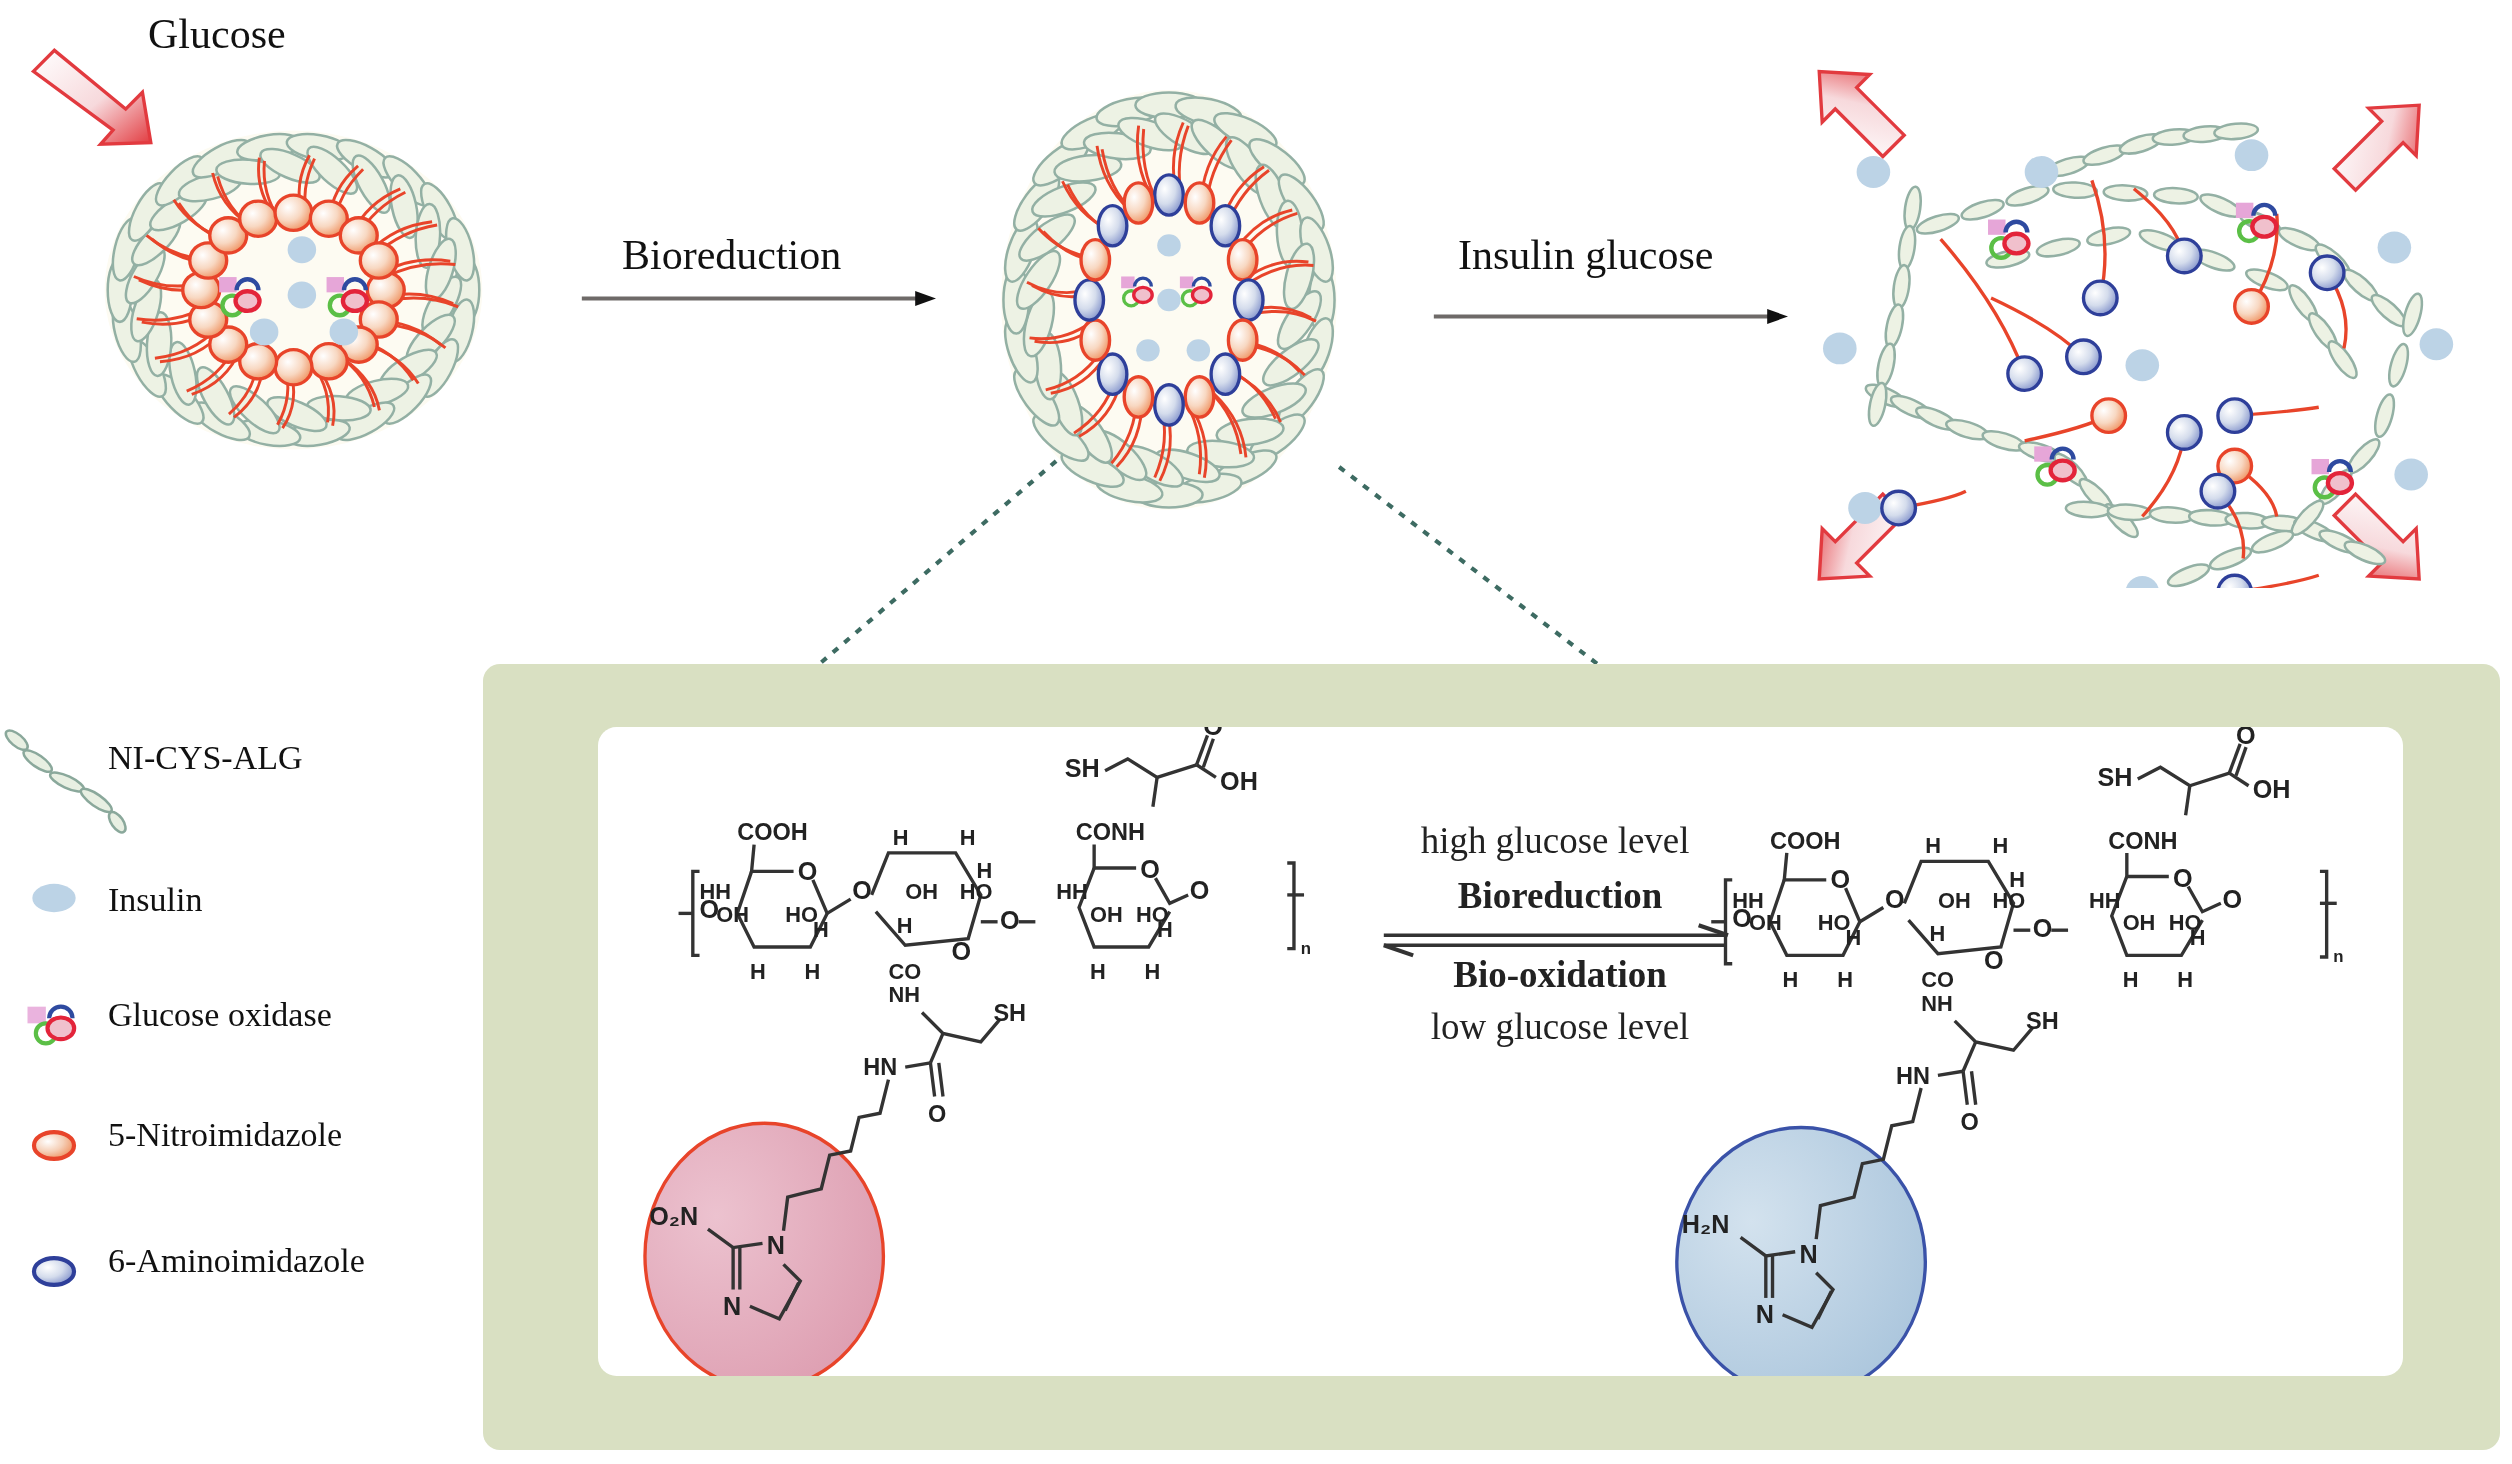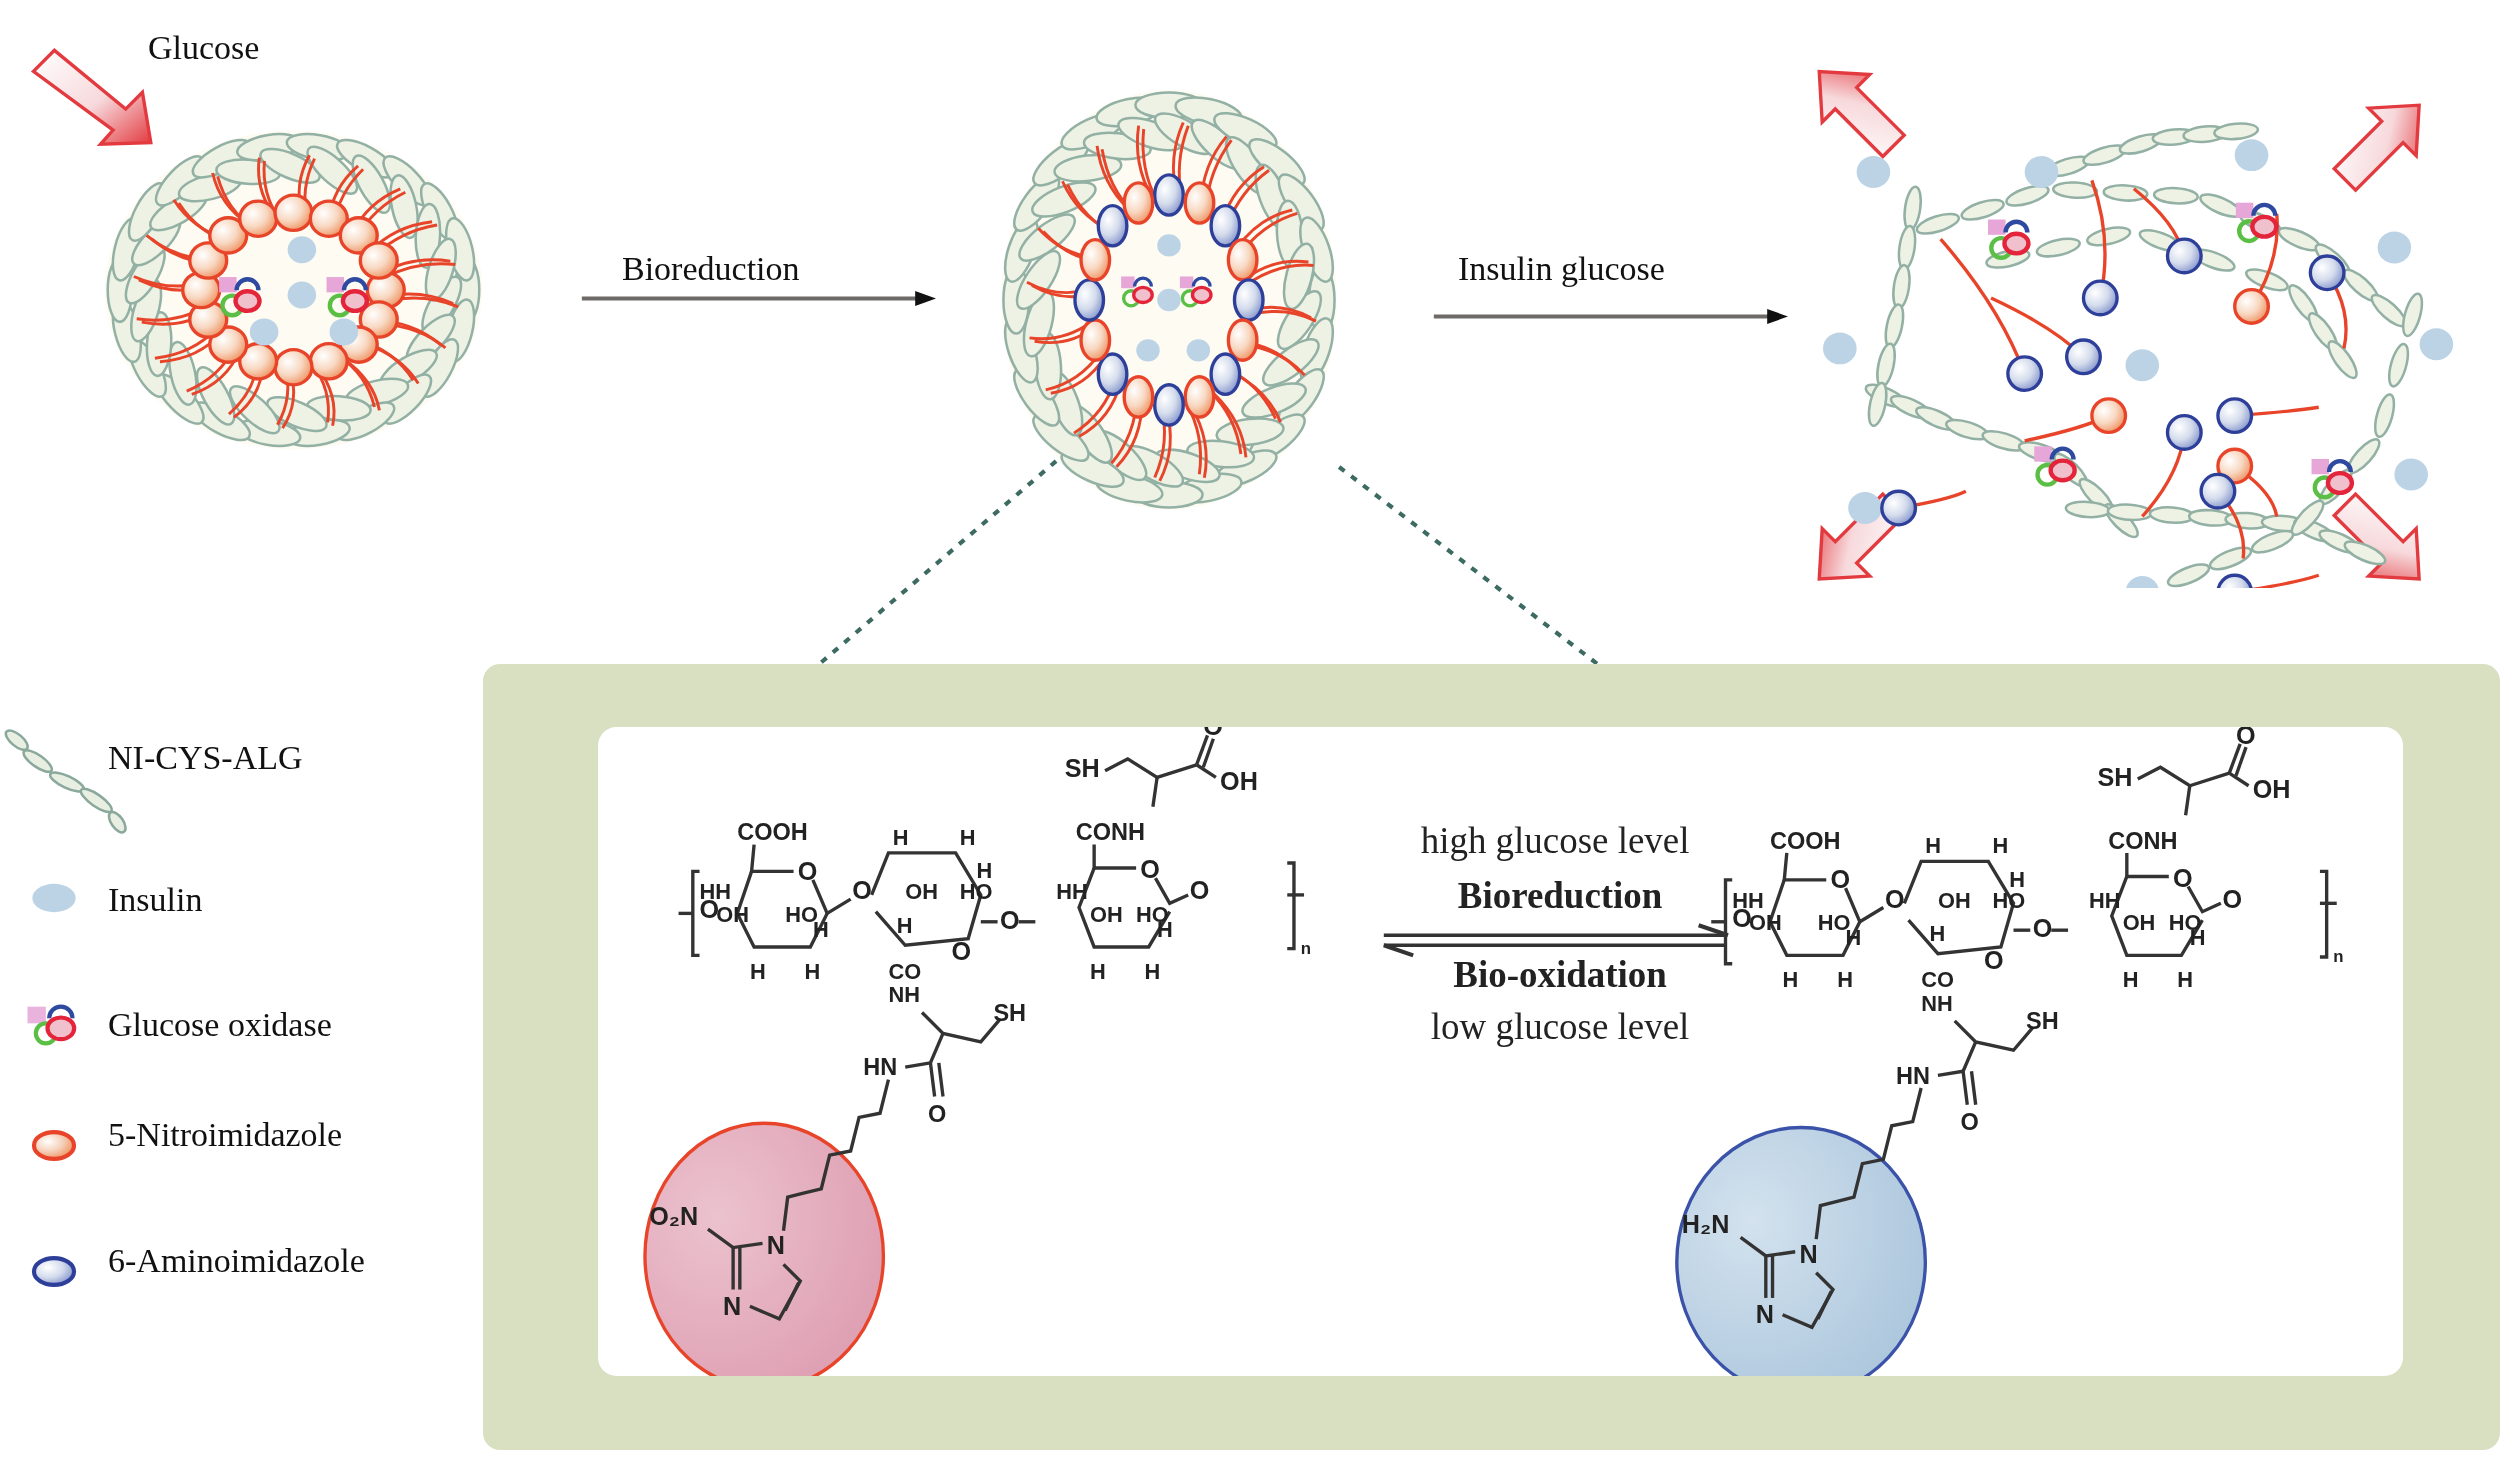--- a/index.html
+++ b/index.html
@@ -1,19 +1,19 @@
 <!DOCTYPE html>
 <html style="font-size:13.4px"><head>
 <meta charset="utf-8">
 <style>
   html, body { margin:0; padding:0; background:#ffffff; }
   body { width:2512px; height:1464px; position:relative; overflow:hidden; font-family:"Liberation Serif", serif; }
   .abs { position:absolute; }
   .label { font-family:"Liberation Serif", serif; color:#111; white-space:nowrap; }
-  .stage-label { font-size:34px;margin-top:19px; }
+  .stage-label { font-size:42px; }
   .legend-text { font-size:34px; }
   svg text { font-family:"Liberation Sans", sans-serif; }
   .chem { font-family:"Liberation Sans", sans-serif; font-weight:bold; fill:#222; }
   .eq { font-family:"Liberation Serif", serif; fill:#222; }
   #panel-outer { left:483px; top:664px; width:2017px; height:786px; background:#d9e0c2; border-radius:17px; }
   #panel-inner { left:598px; top:727px; width:1805px; height:649px; background:#ffffff; border-radius:18.5px; }
 </style>
 </head>
 <body>
 
@@ -501,21 +501,21 @@
     <ellipse cx="30" cy="20" rx="26" ry="17" fill="#bcd3e6"></ellipse>
   </svg>
   <div class="abs label legend-text" style="left:108px; top:865px;margin-top:16px;">Insulin</div>
 
   <svg class="abs" style="left:23.5px; top:1000px;" width="67" height="50" viewBox="0 0 80 60">
     <rect x="4" y="8" width="22" height="20" fill="#e6a6d8" opacity="0.85"></rect>
     <path d="M30,22 a14,14 0 0,1 28,0" fill="none" stroke="#2e4aa0" stroke-width="5"></path>
     <circle cx="26" cy="40" r="12" fill="none" stroke="#5bbf46" stroke-width="5"></circle>
     <ellipse cx="44" cy="34" rx="16" ry="13" fill="#f0c0cc" stroke="#e3243a" stroke-width="5"></ellipse>
   </svg>
-  <div class="abs label legend-text" style="left:108px; top:996px;margin-top:10px;">Glucose oxidase</div>
+  <div class="abs label legend-text" style="left:108px; top:996px;">Glucose oxidase</div>
 
   <svg class="abs" style="left:29px; top:1128px;" width="50" height="35" viewBox="0 0 60 42">
     <defs>
         <radialGradient id="og" cx="0.35" cy="0.35" r="0.75">
           <stop offset="0" stop-color="#ffffff"></stop>
           <stop offset="0.5" stop-color="#f5d0b8"></stop>
           <stop offset="1" stop-color="#ee8a55"></stop>
         </radialGradient>
       </defs>
     <ellipse cx="30" cy="21" rx="24" ry="16" fill="url(#og)" stroke="#e8442a" stroke-width="5"></ellipse>

